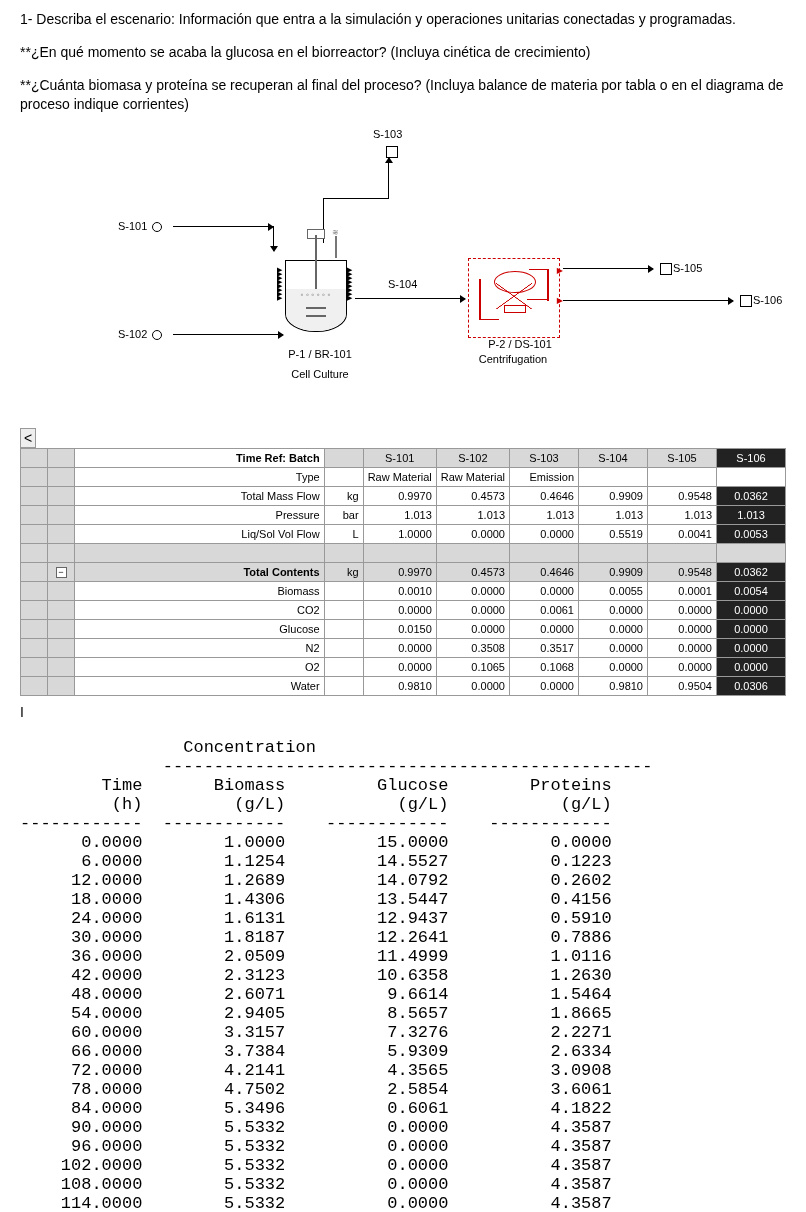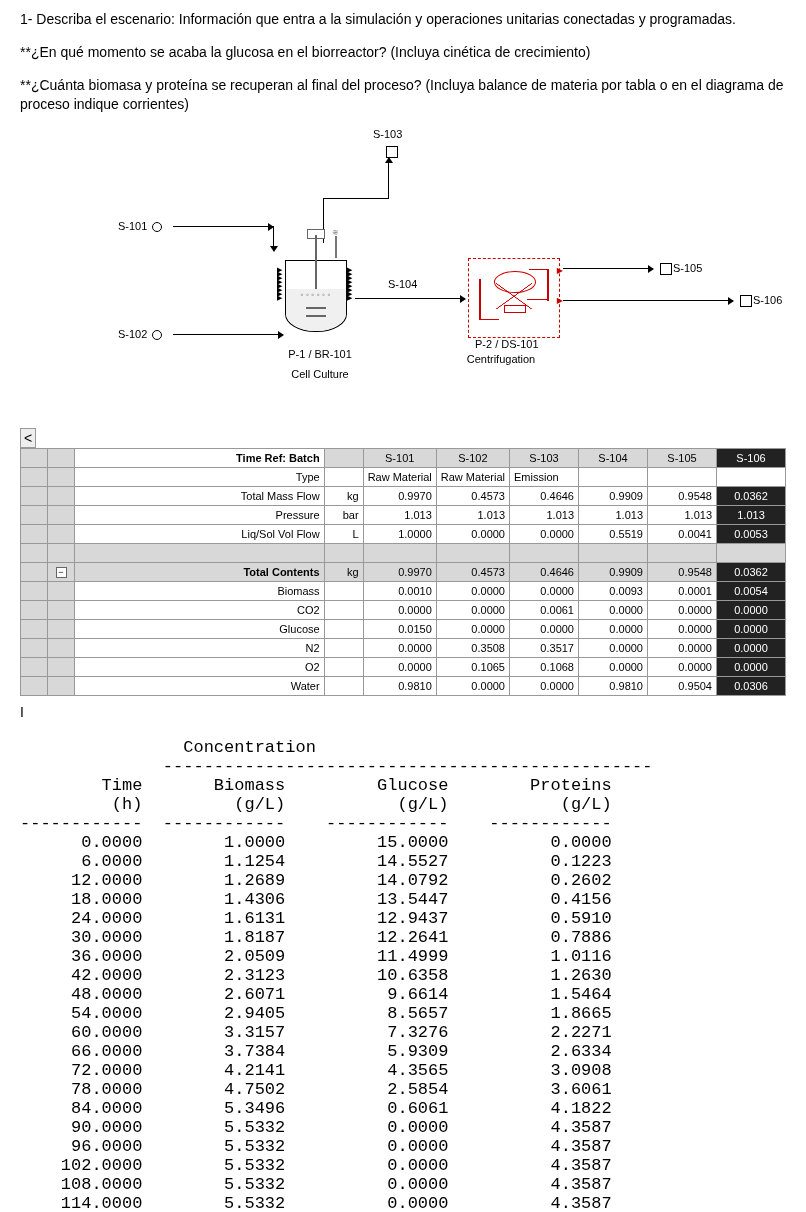--- a/index.html
+++ b/index.html
@@ -200,22 +200,22 @@
     </div>
 
     <div class="cent-pipe-v" style="left:10px; top:20px; height:40px;"></div>
     <div class="cent-pipe-h" style="left:10px; top:60px; width:20px;"></div>
     <div class="cent-pipe-v" style="left:78px; top:10px; height:32px;"></div>
     <div class="cent-pipe-h" style="left:60px; top:10px; width:20px;"></div>
     <div class="cent-pipe-h" style="left:58px; top:40px; width:22px;"></div>
     <div class="abs" style="right:-4px; top:7px; color:#c00; font-size:8px;">▶</div>
     <div class="abs" style="right:-4px; top:37px; color:#c00; font-size:8px;">▶</div>
   </div>
-  <div class="abs" style="left:452px; top:210px; width:90px;">P-2 / DS-101</div>
-  <div class="abs" style="left:433px; top:225px; text-align:center; width:90px;">Centrifugation</div>
+  <div class="abs" style="left:452px; top:210px; text-align:center; width:90px;">P-2 / DS-101</div>
+  <div class="abs" style="left:445px; top:225px; text-align:center; width:90px;">Centrifugation</div>
 
   <div class="line-h arrow-right" style="left:540px; top:140px; width:90px;"></div>
   <div class="abs sqicon" style="left:634px; top:135px;"></div>
   <div class="abs" style="left:650px; top:134px;">S-105</div>
 
   <div class="line-h arrow-right" style="left:540px; top:172px; width:170px;"></div>
   <div class="abs sqicon" style="left:714px; top:167px;"></div>
   <div class="abs" style="left:730px; top:166px;">S-106</div>
 
 </div>
@@ -238,21 +238,21 @@
       <td class="hdr-dark">S-106</td>
     </tr>
 
     <tr>
       <td class="rowhdr-cell"></td>
           <td class="rowhdr-cell"></td>
       <td class="prop-col">Type</td>
       <td class="unit-col"></td>
       <td class="val-col" style="text-align:center">Raw Material</td>
       <td class="val-col" style="text-align:center">Raw Material</td>
-      <td class="val-col" style="text-align:left">Emission</td>
+      <td class="val-col" style="text-align:right">Emission</td>
       <td class="val-col"></td>
       <td class="val-col"></td>
       <td class="val-col"></td>
     </tr>
 
     <tr>
       <td class="rowhdr-cell"></td>
           <td class="rowhdr-cell"></td>
       <td class="prop-col">Total Mass Flow</td>
       <td class="unit-col">kg</td>
@@ -320,21 +320,21 @@
     </tbody>
       <tbody id="comp-rows">
         <tr>
           <td class="rowhdr-cell"></td>
           <td class="rowhdr-cell"></td>
           <td class="prop-col">Biomass</td>
           <td class="unit-col"></td>
           <td class="val-col">0.0010</td>
           <td class="val-col">0.0000</td>
           <td class="val-col">0.0000</td>
-          <td class="val-col">0.0093</td>
+          <td class="val-col">0.0055</td>
           <td class="val-col">0.0001</td>
           <td class="inv">0.0054</td>
         </tr>
         <tr>
           <td class="rowhdr-cell"></td>
           <td class="rowhdr-cell"></td>
           <td class="prop-col">CO2</td>
           <td class="unit-col"></td>
           <td class="val-col">0.0000</td>
           <td class="val-col">0.0000</td>

